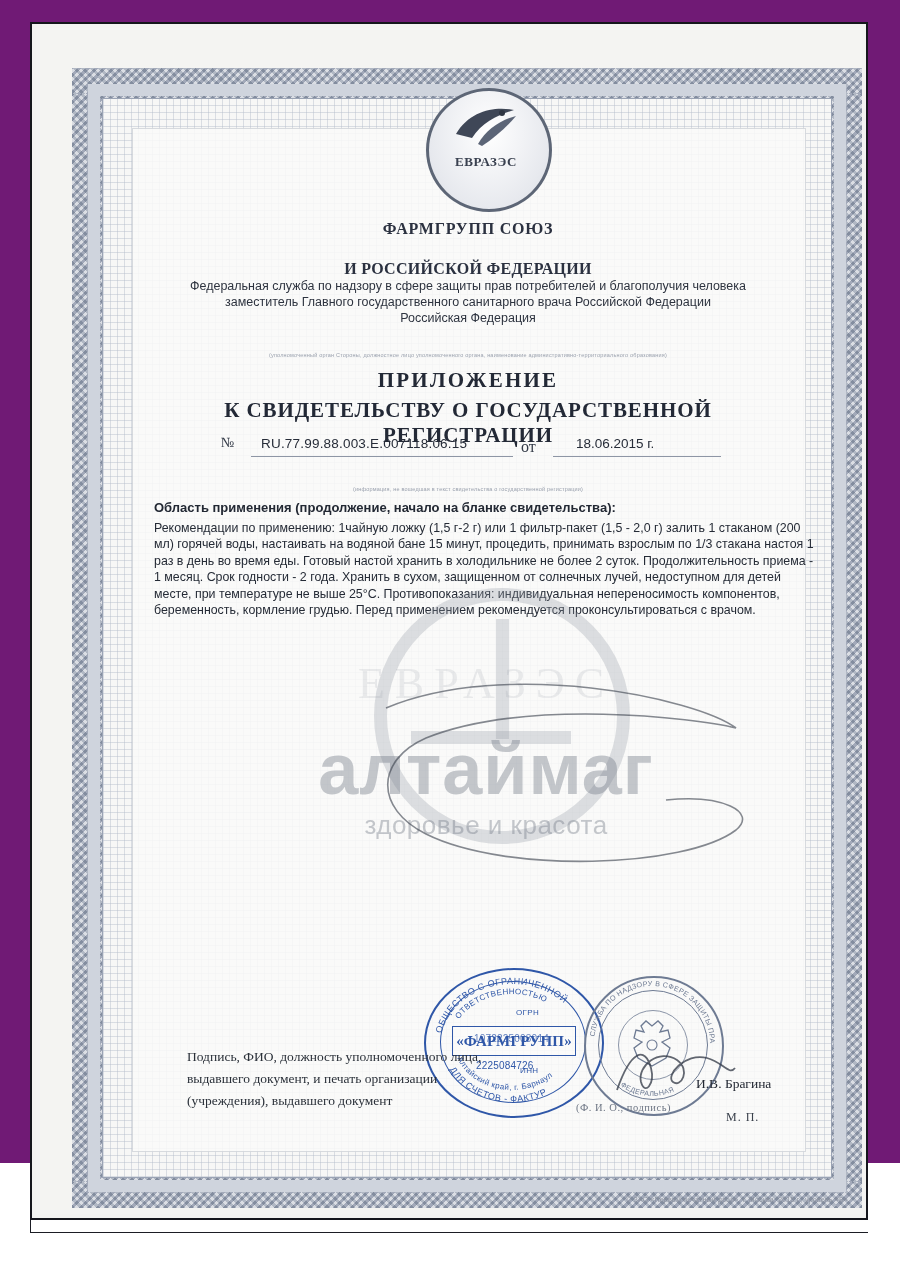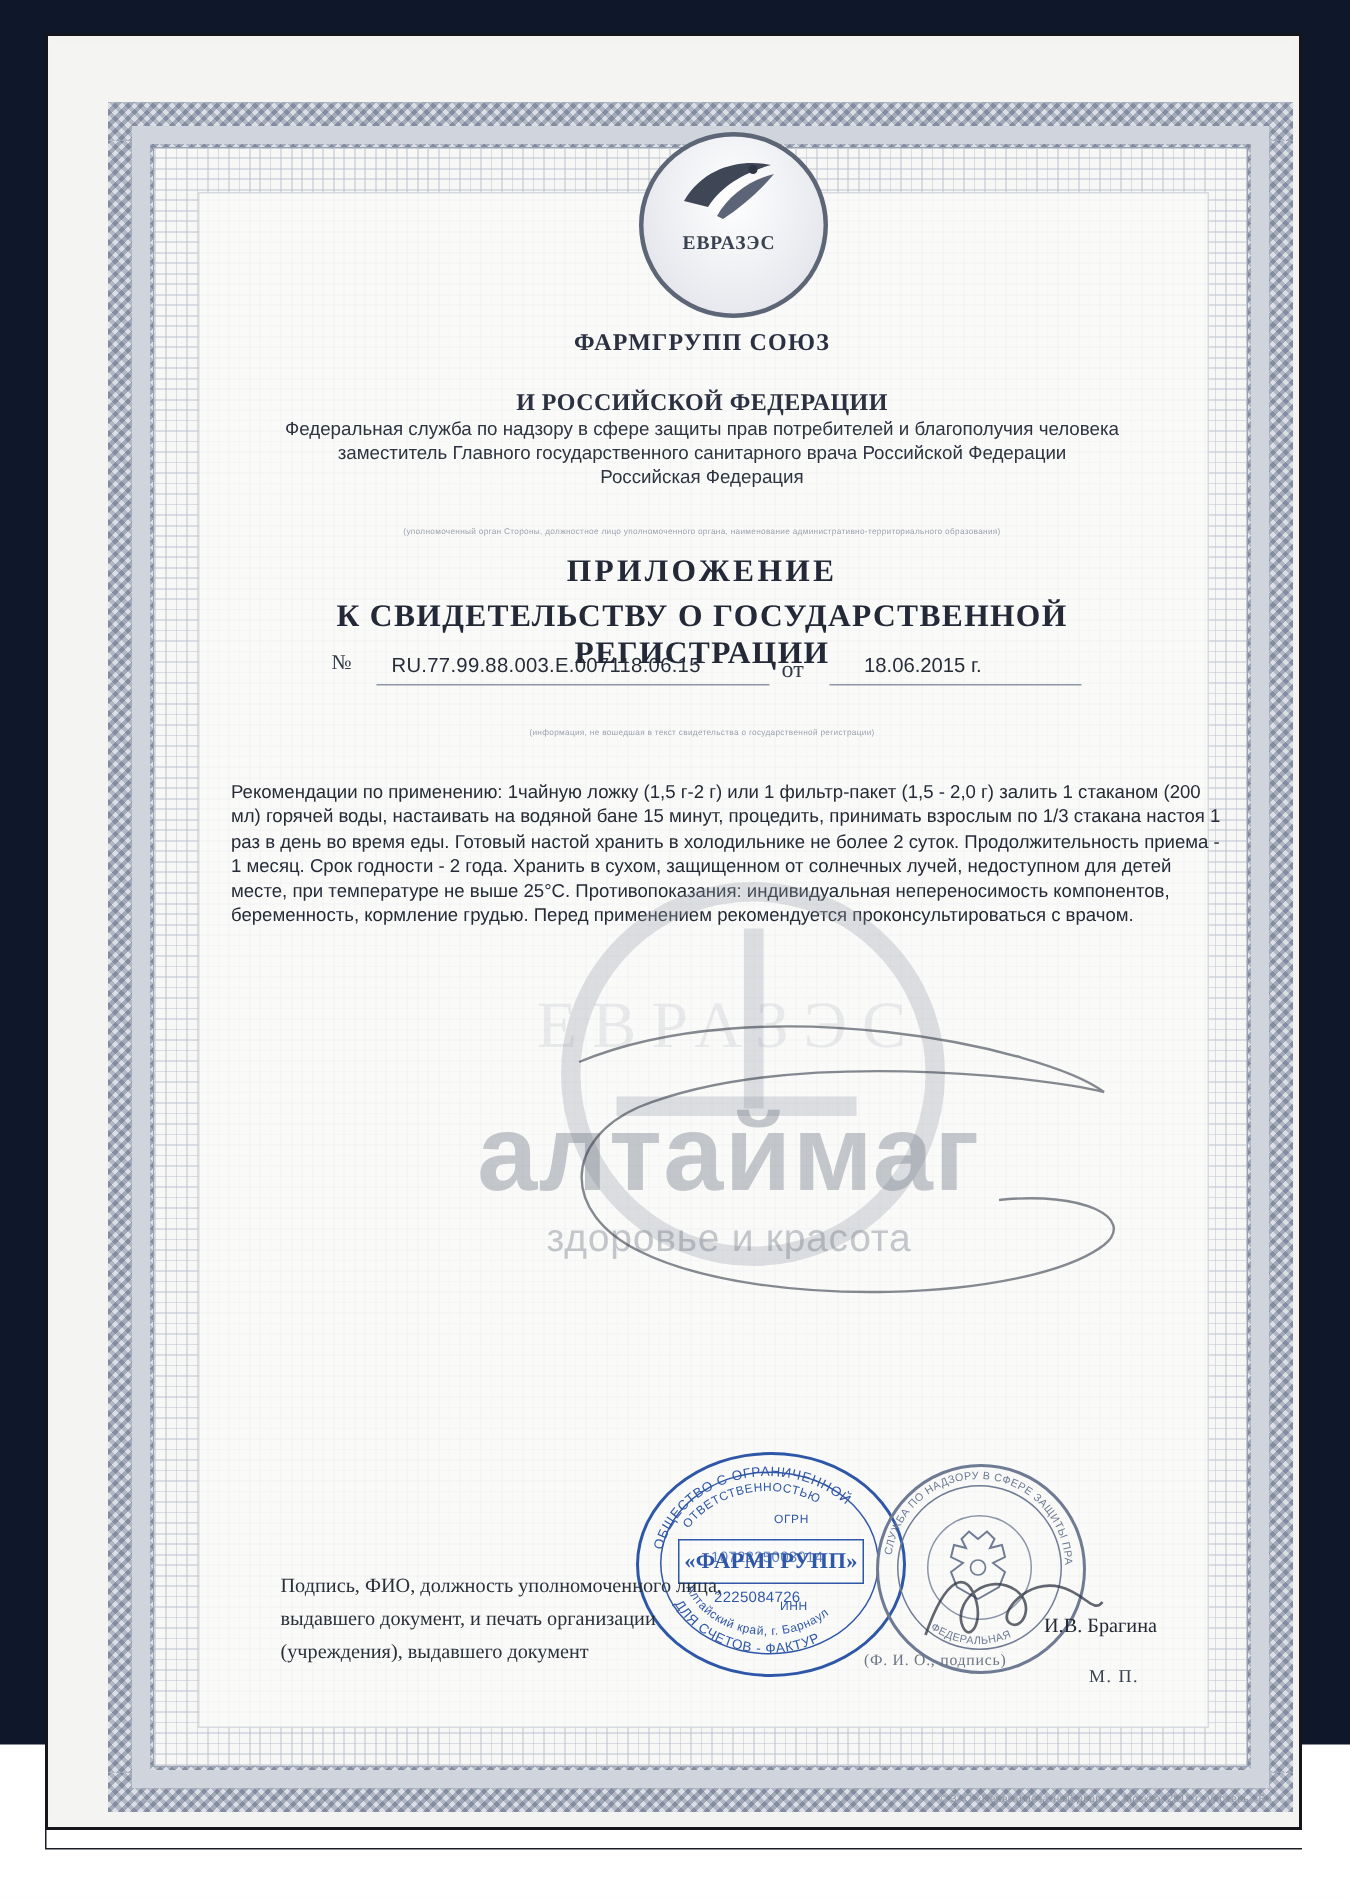--- a/index.html
+++ b/index.html
@@ -14,21 +14,21 @@
     color: #2b2b33;
     position: relative;
     overflow: hidden;
   }
 
   
   .page {
     position: absolute;
     left: 0; top: 0;
     width: 900px; height: 1163px;
-    background: #0f172a;
+    background: #701a75;
   }
   .scan-border {
     position: absolute;
     left: 30px; top: 22px;
     width: 838px; height: 1198px;
     border: 2px solid #15161c;
     background: #f3f3f1;
     box-sizing: border-box;
   }
   .scan-inner {
@@ -484,20 +484,21 @@
       <span class="lbl lbl-no">№</span>
       <span class="val val-no">RU.77.99.88.003.Е.007118.06.15</span>
       <span class="lbl lbl-ot">от</span>
       <span class="val val-date">18.06.2015 г.</span>
       <span class="rule rule-a"></span>
       <span class="rule rule-b"></span>
     </div>
 
     <div class="micro micro-2">(информация, не вошедшая в текст свидетельства о государственной регистрации)</div>
 
+    <div class="sec-title">Область применения (продолжение, начало на бланке свидетельства):</div>
     <div class="body-text">Рекомендации по применению: 1чайную ложку (1,5 г-2 г) или 1 фильтр-пакет (1,5 - 2,0 г) залить 1 стаканом (200 мл) горячей воды, настаивать на водяной бане 15 минут, процедить, принимать взрослым по 1/3 стакана настоя 1 раз в день во время еды. Готовый настой хранить в холодильнике не более 2 суток. Продолжительность приема - 1 месяц. Срок годности - 2 года. Хранить в сухом, защищенном от солнечных лучей, недоступном для детей месте, при температуре не выше 25°С. Противопоказания: индивидуальная непереносимость компонентов, беременность, кормление грудью. Перед применением рекомендуется проконсультироваться с врачом.</div>
 
     <div class="wm-ring"></div>
     <div class="wm-faint">ЕВРАЗЭС</div>
     <div class="wm-main">алтаймаг</div>
     <div class="wm-sub">здоровье и красота</div>
 
     <svg class="squiggle" viewBox="0 0 400 240">
       <path d="M20 40 C 140 -10, 330 30, 370 60 C 330 50, 160 30, 60 70 C 10 92, 8 140, 60 166 C 140 206, 320 200, 370 162 C 392 144, 356 126, 300 132" fill="none" stroke="rgba(60,66,78,.62)" stroke-width="1.6"></path>
     </svg>

